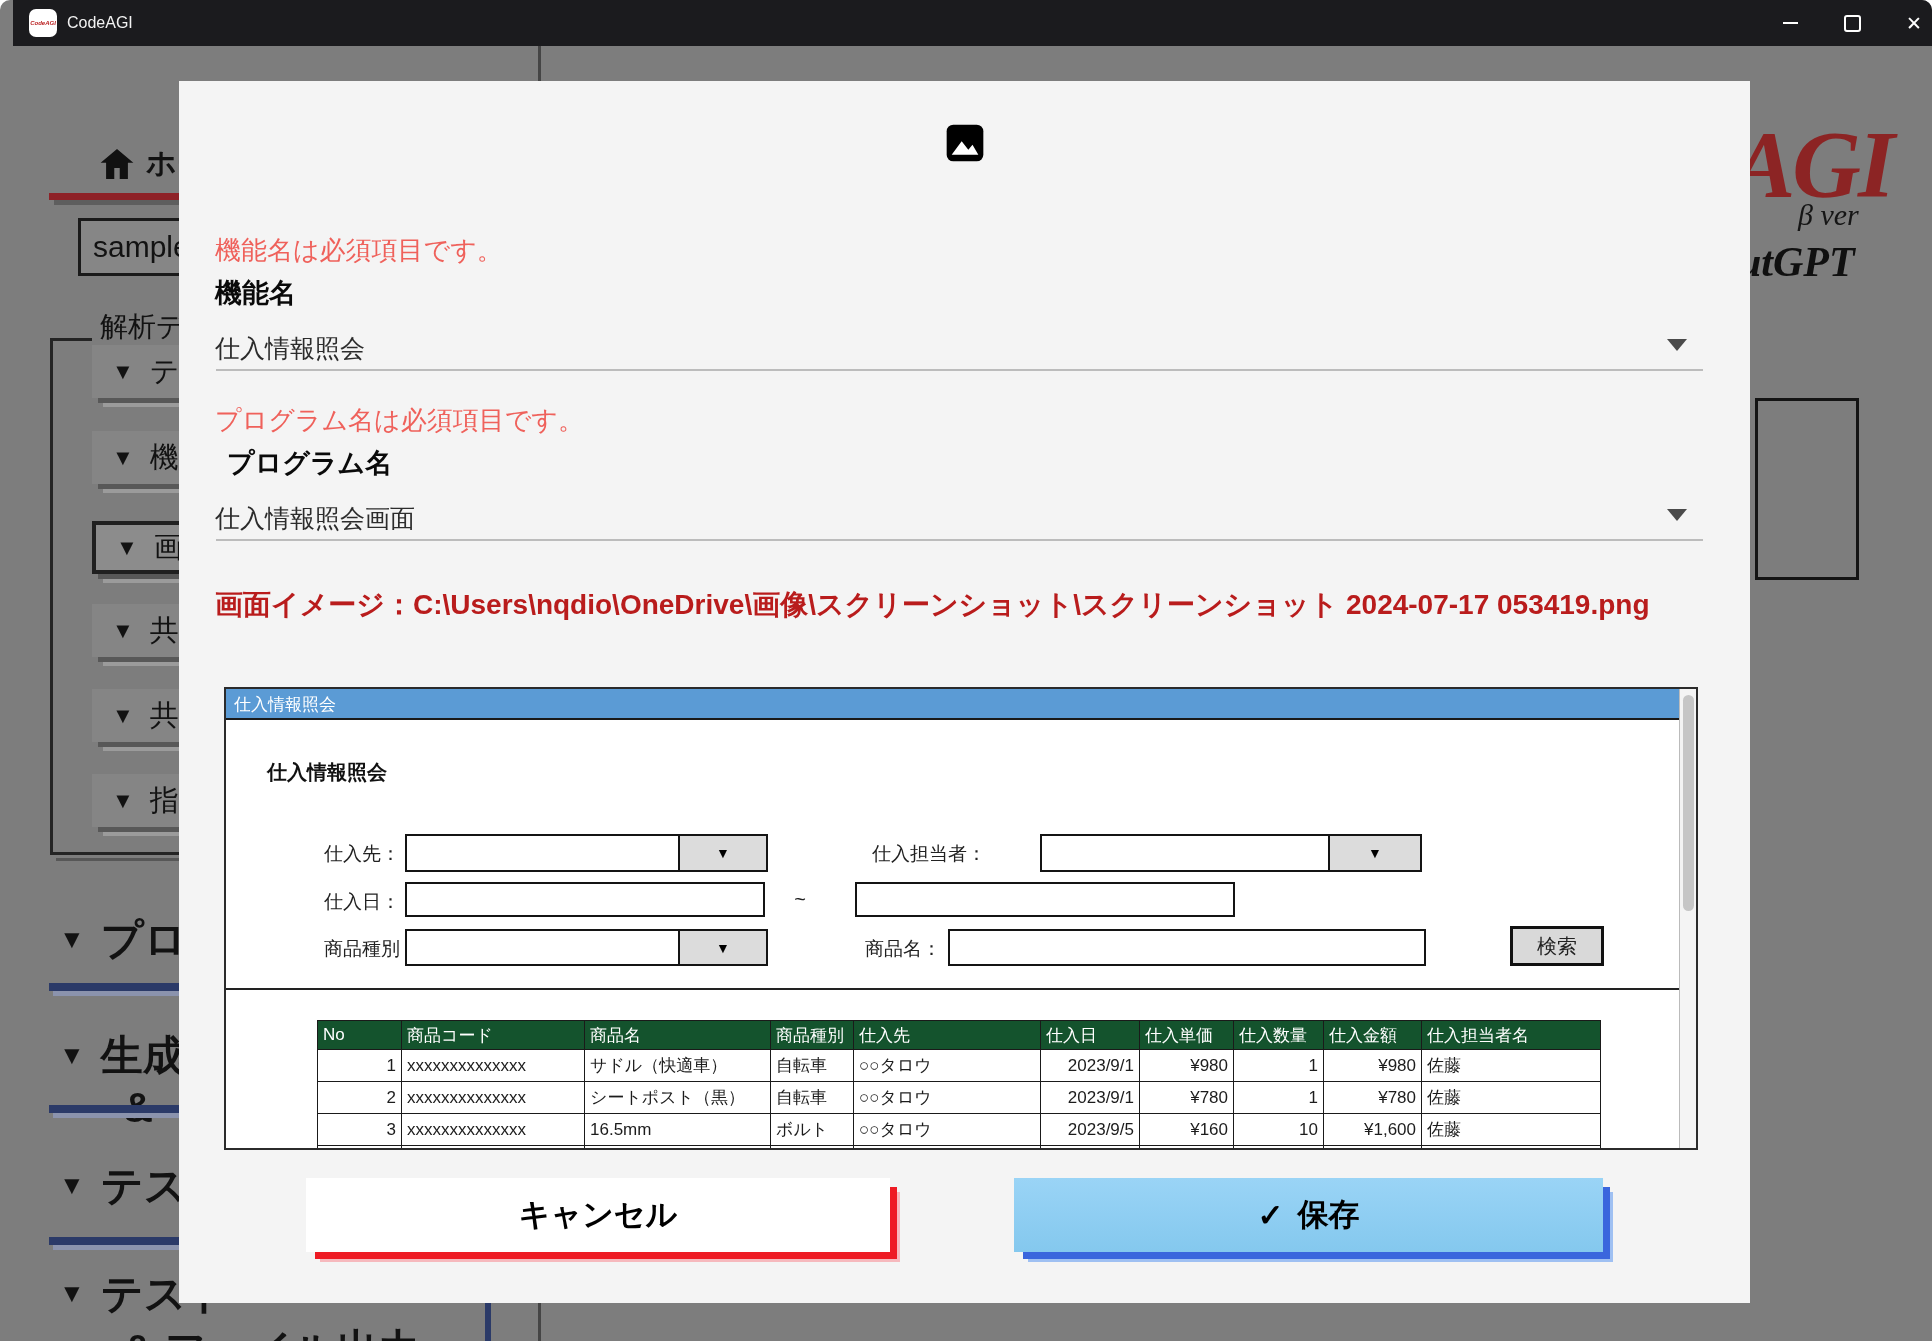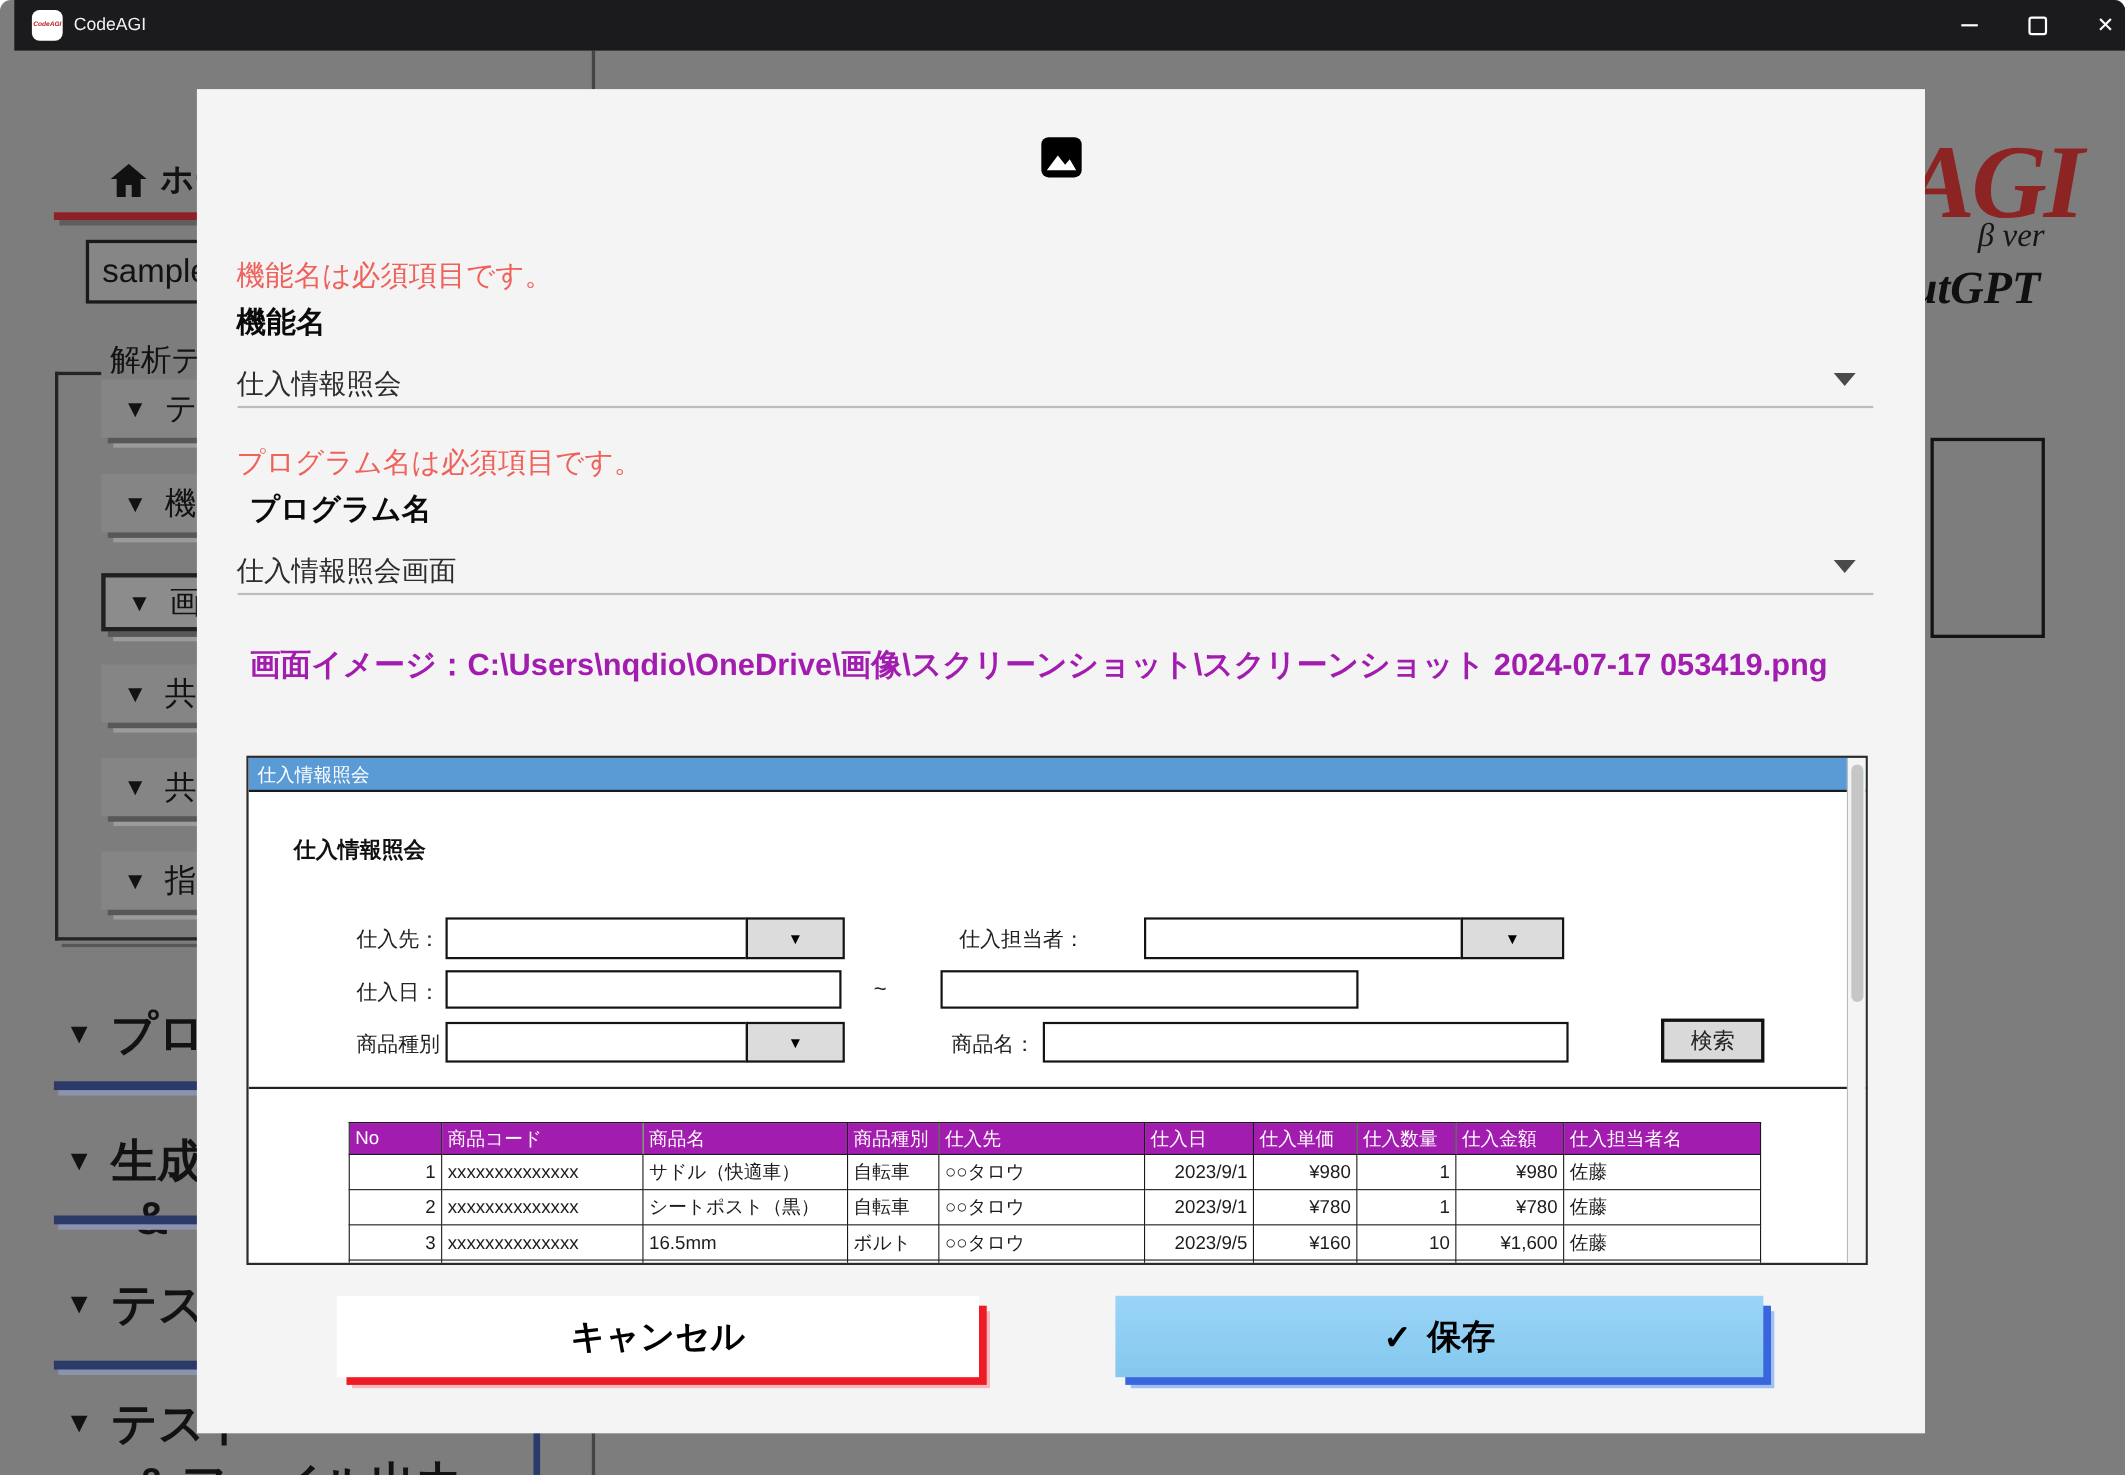--- a/index.html
+++ b/index.html
@@ -64,37 +64,37 @@
   .err1{left:36px;top:152px;}  .err2{left:36px;top:322px;}
   .flabel{font-size:27px;font-weight:bold;color:#0a0a0a;}
   .fl1{left:36px;top:194px;}   .fl2{left:36px;top:364px;margin-left:12px;}
   .selval{font-size:25px;color:#2c2c2c;}
   .sv1{left:36px;top:251px;}   .sv2{left:36px;top:421px;}
   .uline{height:2px;background:#bcbcbc;width:1487px;left:37px;}
   .ul1{top:288px;}             .ul2{top:458px;}
   .selarrow{width:0;height:0;border-left:10px solid transparent;border-right:10px solid transparent;
             border-top:12px solid #4a4a4a;}
   .sa1{left:1488px;top:258px;} .sa2{left:1488px;top:428px;}
-  .pathtxt{left:48px;top:502px;width:1460px;font-size:28px;font-weight:bold;color:#a21caf;line-height:44px;}
+  .pathtxt{left:36px;top:502px;width:1460px;font-size:28px;font-weight:bold;color:#b91c1c;line-height:44px;}
   
   .preview{left:45px;top:606px;width:1470px;height:459px;background:#fff;border:2px solid #2b2b2b;
            overflow:hidden;box-sizing:content-box;}
   .p-el{position:absolute;}
   .pbar{left:0;top:0;width:100%;height:31px;background:#5b9bd5;border-bottom:2px solid #1a1a1a;
         color:#fff;font-size:17px;line-height:31px;padding-left:8px;box-sizing:border-box;}
   .phead{left:41px;top:70px;font-size:20px;font-weight:bold;color:#111;}
   .plabel{font-size:19px;color:#222;text-align:right;}
   .pbox{background:#fff;border:2px solid #141414;box-sizing:border-box;}
   .pcombo{background:#dcdcdc;border:2px solid #141414;box-sizing:border-box;
           display:flex;align-items:center;justify-content:center;font-size:14px;color:#000;}
   .psearch{left:1284px;top:237px;width:94px;height:40px;background:#d9d9d9;border:3px solid #111;
            box-sizing:border-box;display:flex;align-items:center;justify-content:center;font-size:20px;color:#222;}
   .pdivider{left:0;top:299px;width:100%;height:2px;background:#222;}
   .ptable{left:91px;top:331px;border-collapse:collapse;table-layout:fixed;}
-  .ptable th{background:#a21caf;color:#fff;font-weight:normal;font-size:17px;height:28px;
+  .ptable th{background:#14532d;color:#fff;font-weight:normal;font-size:17px;height:28px;
              border:1px solid #1a1a1a;padding:0 5px;text-align:left;overflow:hidden;white-space:nowrap;}
   .ptable td{font-size:17px;height:31px;border:1px solid #1a1a1a;padding:0 5px;color:#1c1c1c;
              overflow:hidden;white-space:nowrap;}
   .pscroll{right:0;top:0;width:16px;height:100%;background:#f4f4f4;border-left:1px solid #bbb;}
   .pthumb{position:absolute;right:2px;top:6px;width:11px;height:216px;background:#c6c6c6;border-radius:6px;}
   
   .dbtn{display:flex;align-items:center;justify-content:center;gap:14px;
         font-size:31px;font-weight:bold;color:#000;height:74px;}
   .btn-cancel{left:127px;top:1097px;width:584px;background:#fff;
               box-shadow:8px 8px 0 -1px #ee1b24,12px 12px 0 -2px #f6b9bd;}

